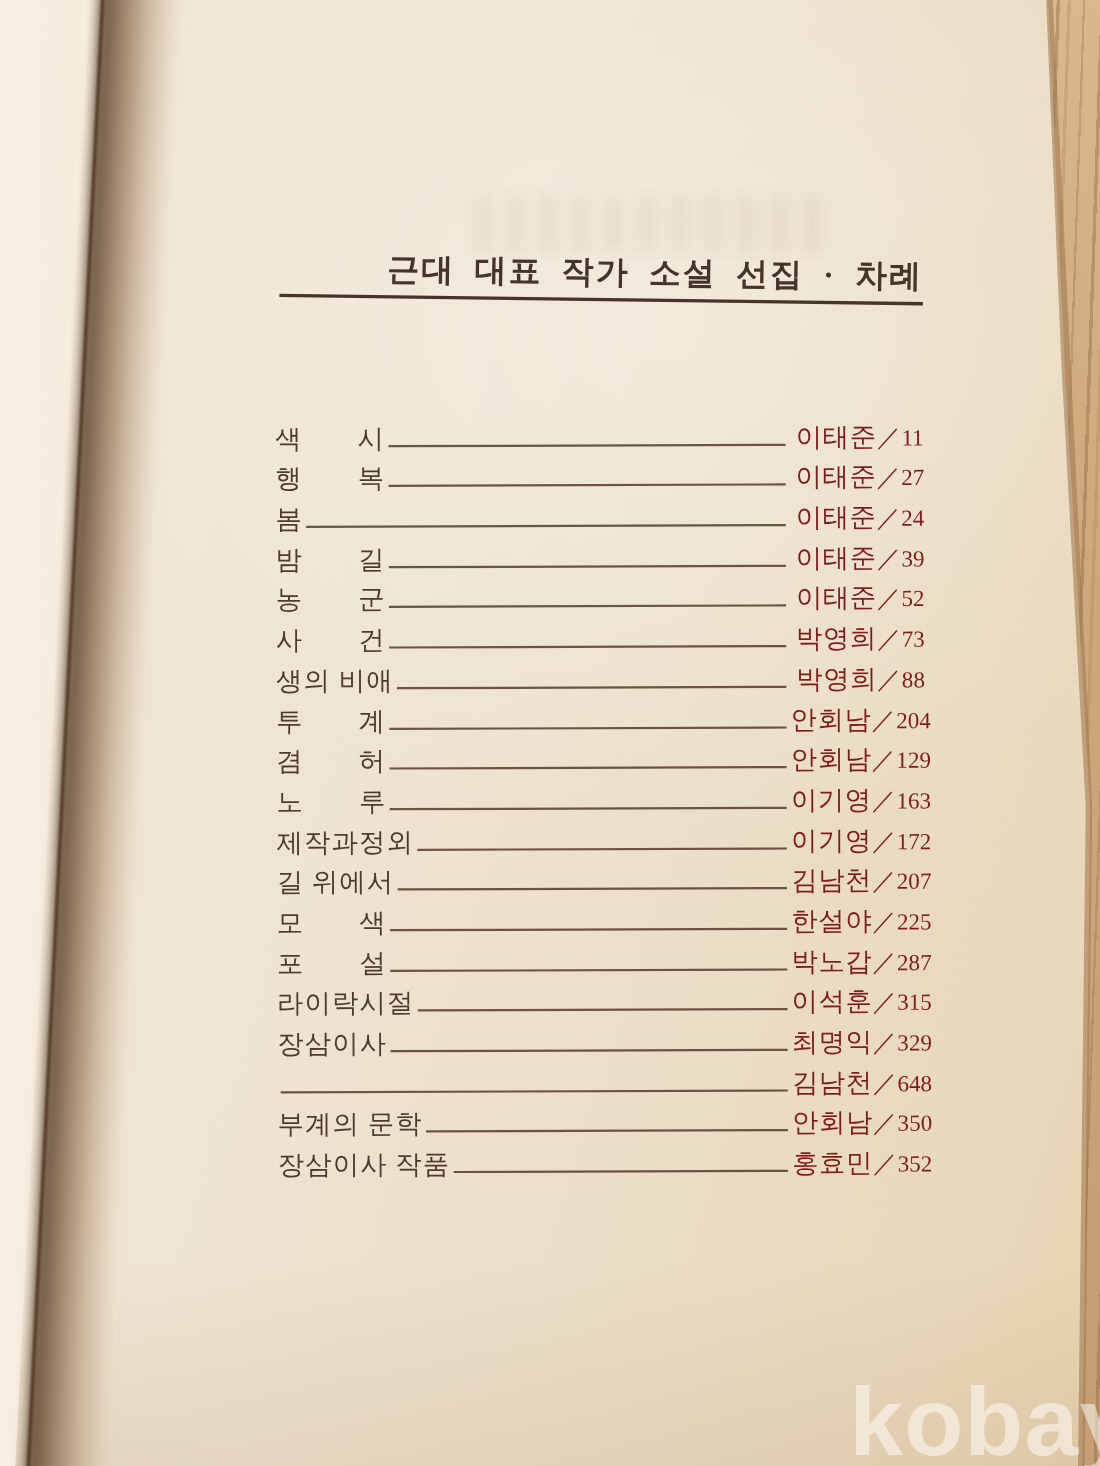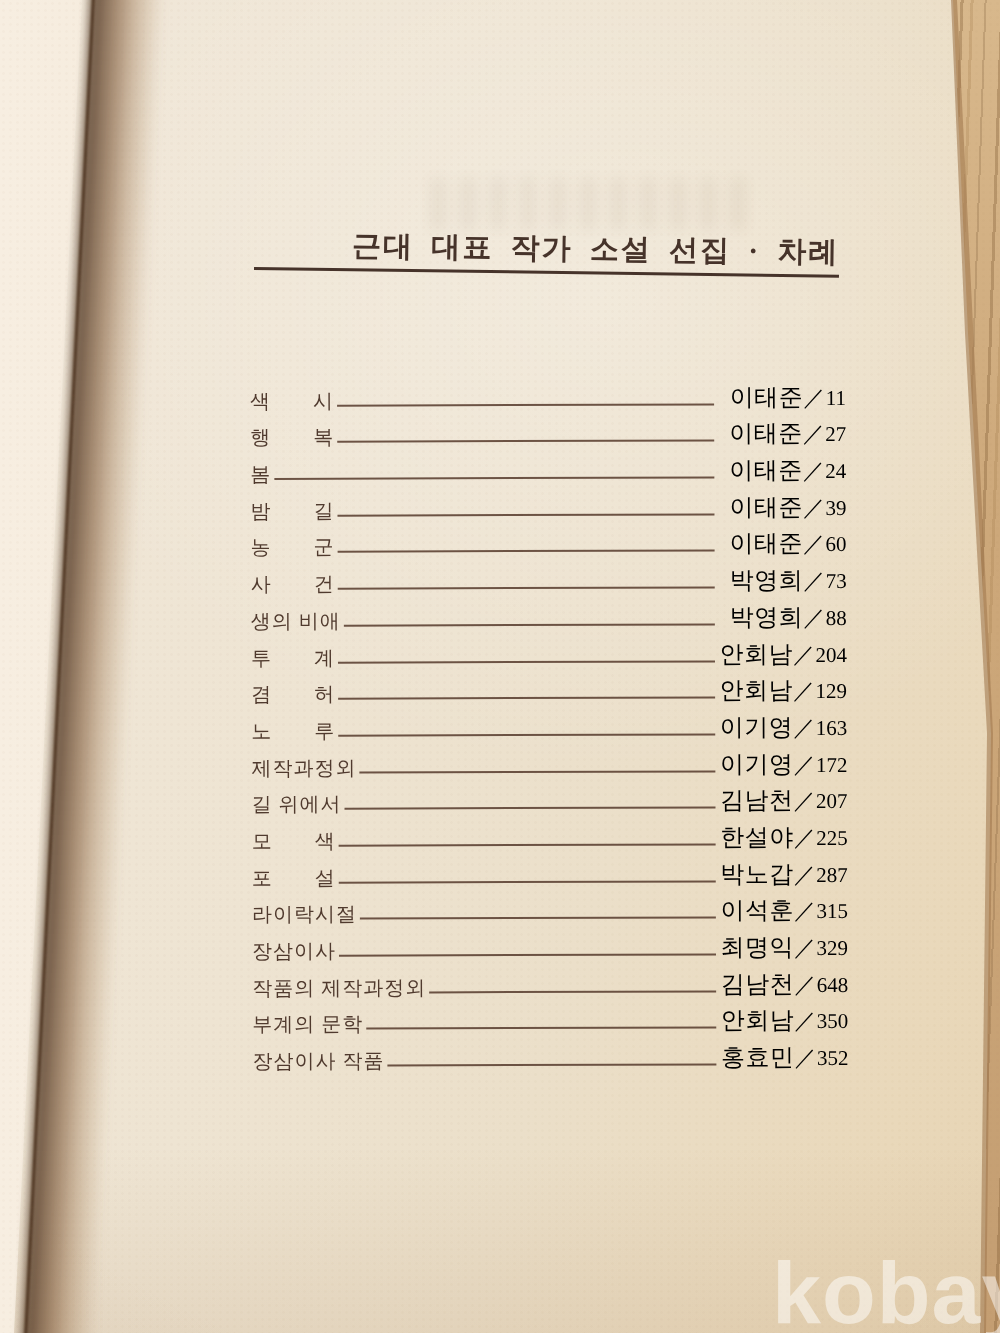--- a/index.html
+++ b/index.html
@@ -89,30 +89,30 @@
     color:#46332a;letter-spacing:2px;word-spacing:8px;
   }
 
   
   .toc{
     position:absolute;left:250px;top:378px;width:596px;
     transform:rotate(-.2deg);transform-origin:left top;
   }
   .row{display:flex;align-items:flex-end;height:36.7px;}
   .row .t{
-    font-size:20px;color:#503a2e;letter-spacing:1px;
+    font-size:24px;color:#503a2e;letter-spacing:1px;
     white-space:pre;flex:none;
   }
   .row .leader{
     flex:1;height:0;border-bottom:2px solid #5d4334;
     margin:0 3px 8px 3px;opacity:.9;
   }
   .row .ref{
     flex:none;min-width:129px;white-space:nowrap;
-    font-size:24px;color:#000000;letter-spacing:.5px;text-align:right;
+    font-size:24px;color:#7f1d1d;letter-spacing:.5px;text-align:center;
   }
   .row .ref .pg{font-size:21px;letter-spacing:0;}
   .row .ref .sep{font-size:22px;}
 
   
   .watermark{
     position:absolute;left:772px;top:1242px;
     font-family:"Liberation Sans","DejaVu Sans",sans-serif;
     font-weight:bold;font-size:88px;letter-spacing:1px;
     color:rgba(255,255,255,.5);
@@ -157,21 +157,21 @@
 
   <div class="row">
     <span class="t">밤　　길</span>
     <span class="leader"></span>
     <span class="ref"><span class="author">이태준</span><span class="sep">／</span><span class="pg">39</span></span>
   </div>
 
   <div class="row">
     <span class="t">농　　군</span>
     <span class="leader"></span>
-    <span class="ref"><span class="author">이태준</span><span class="sep">／</span><span class="pg">60</span></span>
+    <span class="ref"><span class="author">이태준</span><span class="sep">／</span><span class="pg">52</span></span>
   </div>
 
   <div class="row">
     <span class="t">사　　건</span>
     <span class="leader"></span>
     <span class="ref"><span class="author">박영희</span><span class="sep">／</span><span class="pg">73</span></span>
   </div>
 
   <div class="row">
     <span class="t">생의 비애</span>
@@ -227,21 +227,20 @@
     <span class="ref"><span class="author">이석훈</span><span class="sep">／</span><span class="pg">315</span></span>
   </div>
 
   <div class="row">
     <span class="t">장삼이사</span>
     <span class="leader"></span>
     <span class="ref"><span class="author">최명익</span><span class="sep">／</span><span class="pg">329</span></span>
   </div>
 
   <div class="row">
-    <span class="t">작품의 제작과정외</span>
     <span class="leader"></span>
     <span class="ref"><span class="author">김남천</span><span class="sep">／</span><span class="pg">648</span></span>
   </div>
 
   <div class="row">
     <span class="t">부계의 문학</span>
     <span class="leader"></span>
     <span class="ref"><span class="author">안회남</span><span class="sep">／</span><span class="pg">350</span></span>
   </div>
 

